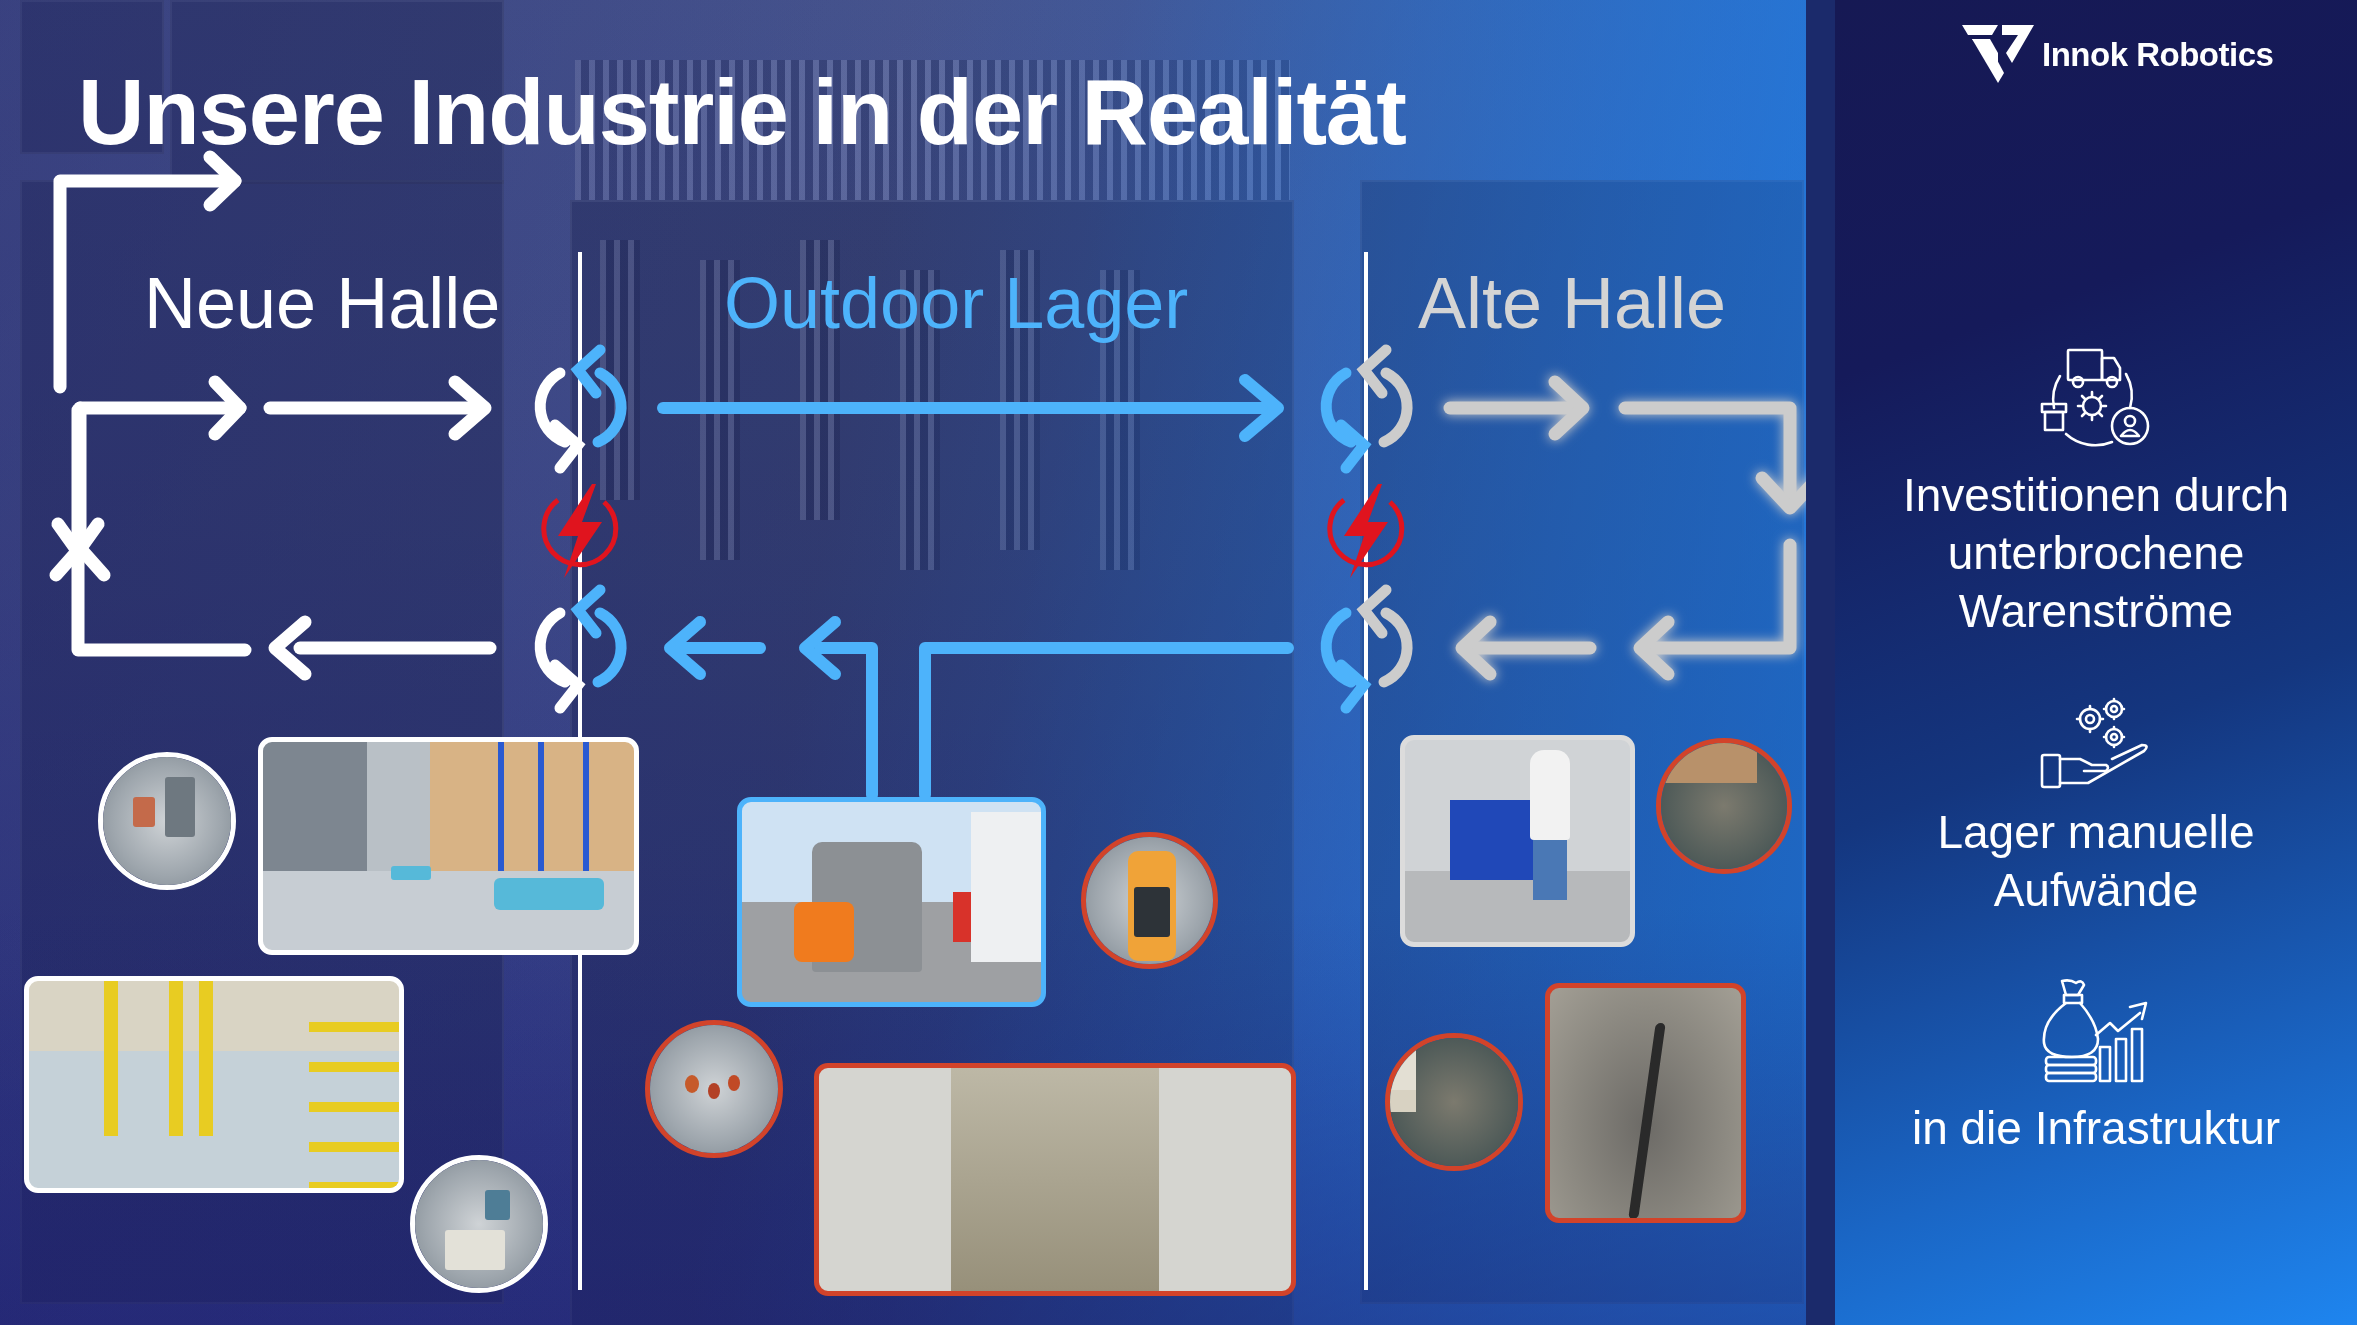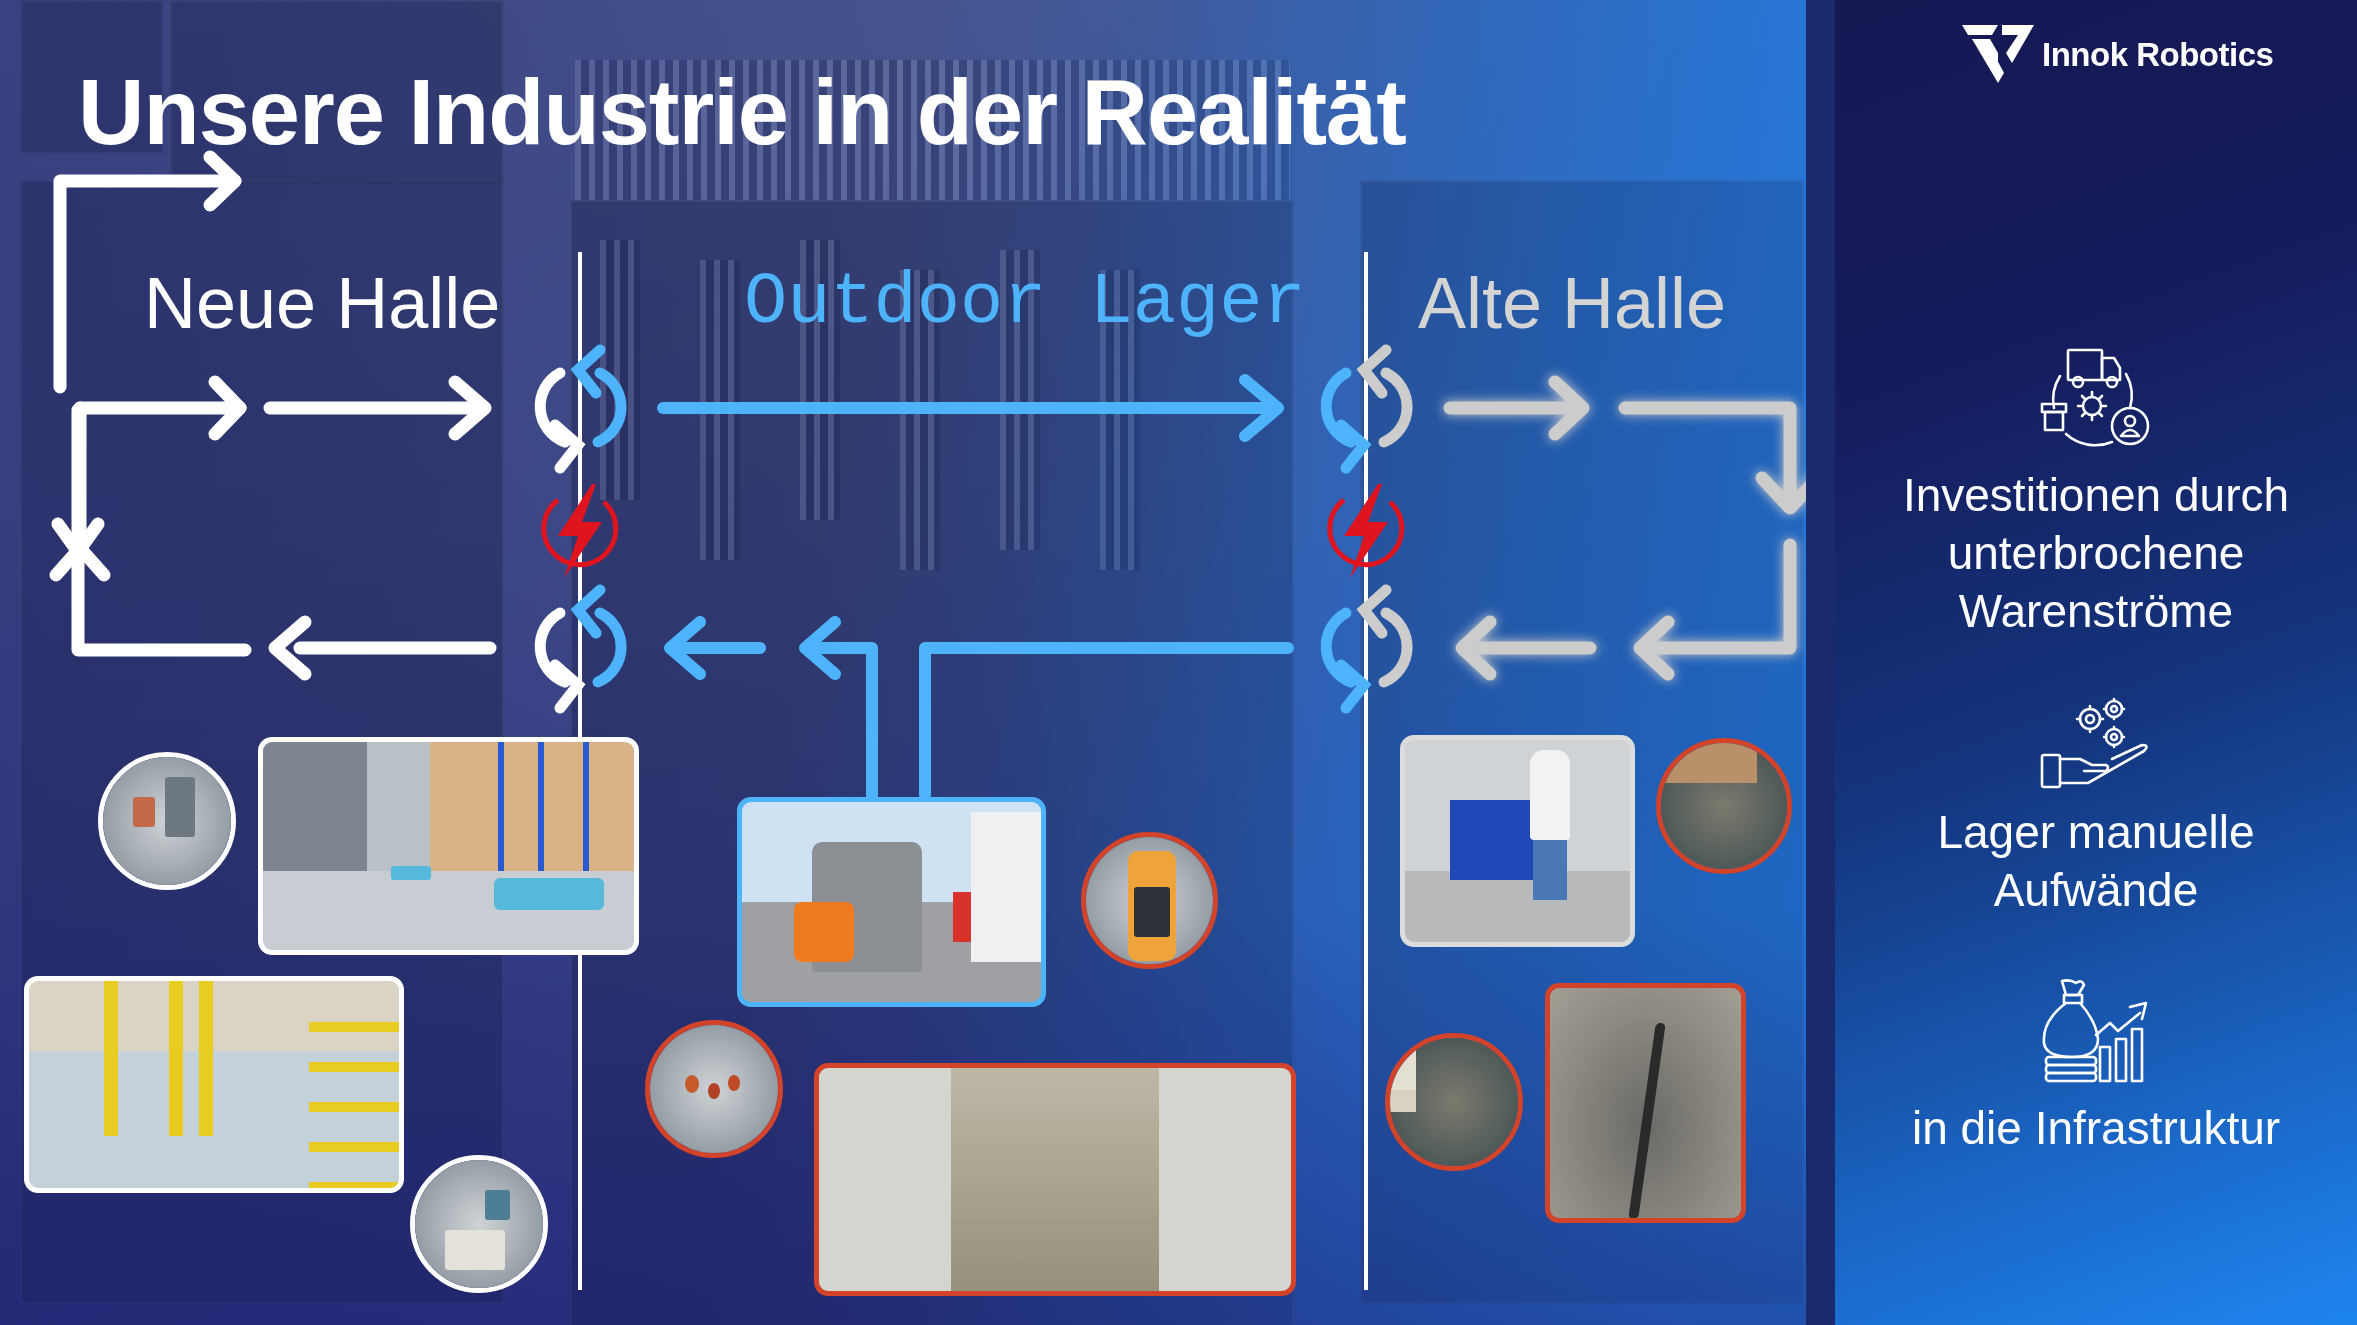--- a/index.html
+++ b/index.html
@@ -15,21 +15,21 @@
   .stage .strip { position:absolute; background:repeating-linear-gradient(90deg, rgba(230,235,250,0.16) 0 6px, rgba(20,25,60,0.25) 6px 14px); }
   .shade { position:absolute; left:0; top:0; width:100%; height:100%;
            background:linear-gradient(100deg, rgba(32,34,110,0.35) 0%, rgba(32,34,110,0.05) 45%, rgba(30,120,230,0.55) 100%); }
   .shade-bottom { position:absolute; left:0; bottom:0; width:100%; height:420px;
            background:linear-gradient(180deg, rgba(32,34,110,0) 0%, rgba(32,34,110,0.45) 100%); }
 
   .title { position:absolute; left:78px; top:60px; color:#fff; font-weight:bold; font-size:92px; letter-spacing:-1px;
            white-space:nowrap; }
   .zone-label { position:absolute; top:262px; font-size:72px; white-space:nowrap; }
   .zone-neue { left:144px; color:#ffffff; }
-  .zone-outdoor { left:744px; color:#4db3fb;font-family:Liberation Mono, monospace; }
+  .zone-outdoor { left:724px; color:#4db3fb; }
   .zone-alte { left:1418px; color:#d4d4d4; }
 
   .divider { position:absolute; top:252px; width:4px; height:1038px; background:#fff; }
 
   svg.flow { position:absolute; left:0; top:0; width:1835px; height:1325px; }
 
   
   .photo { position:absolute; border-radius:14px; border:5px solid #fff; overflow:hidden; box-sizing:border-box; }
   .photo.blue { border-color:#4db3fb; }
   .photo.red { border-color:#d2432a; }

